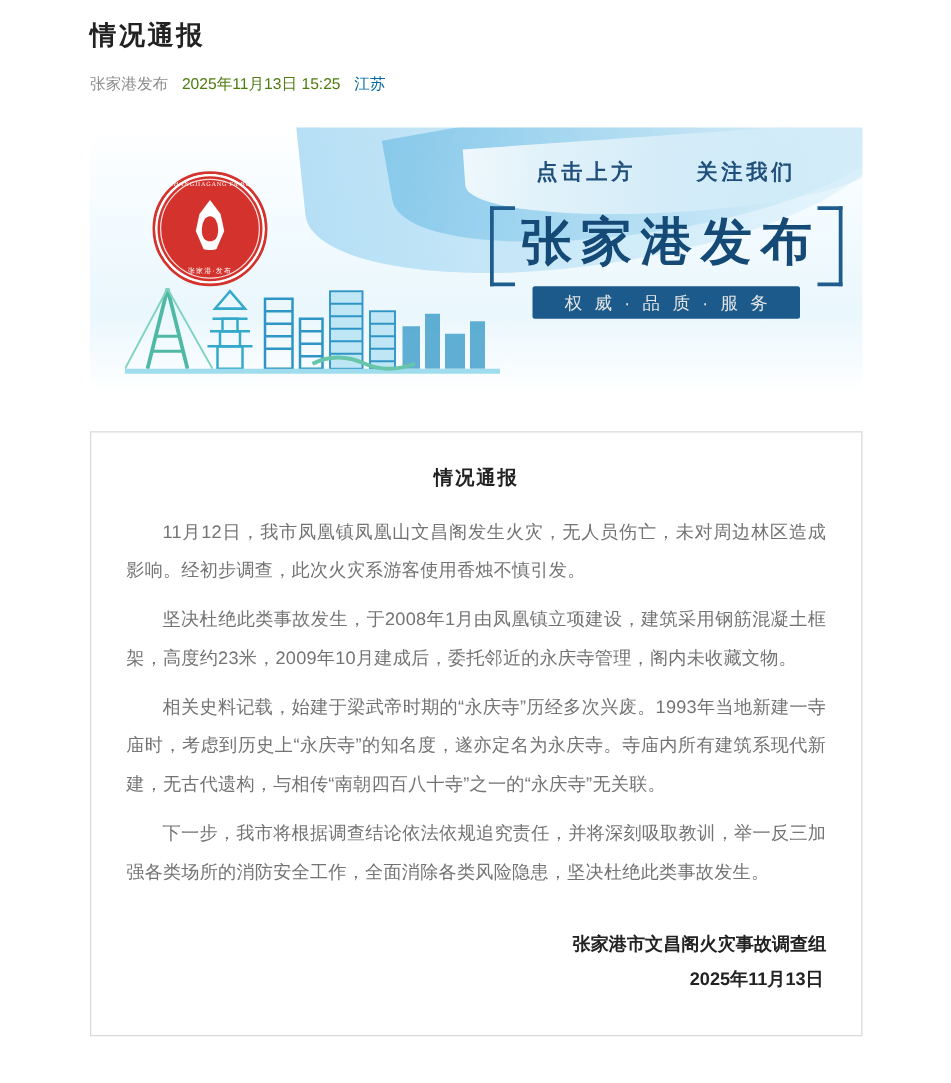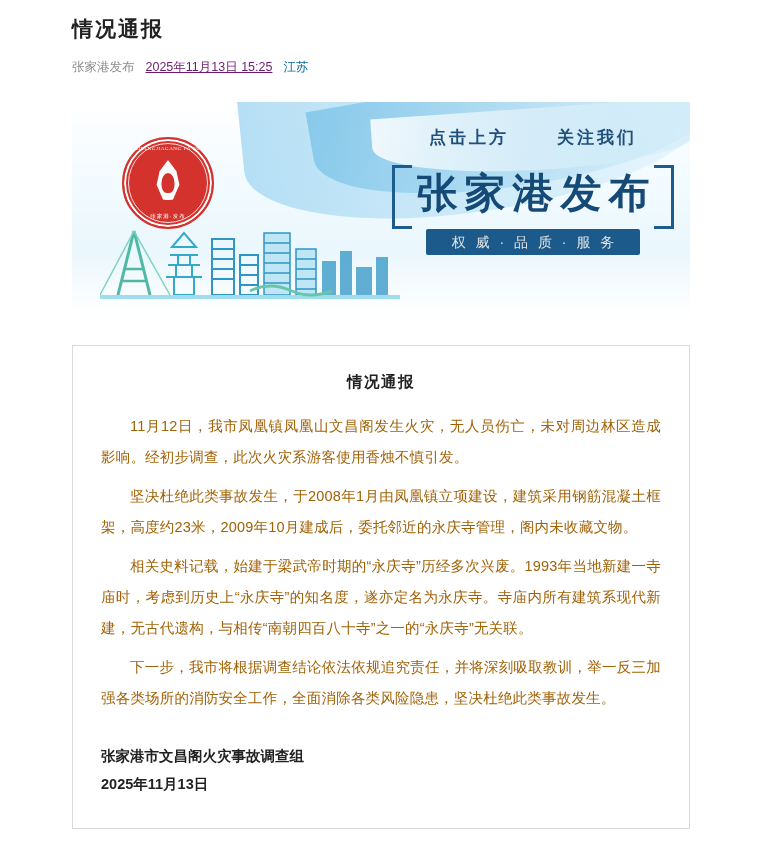--- a/index.html
+++ b/index.html
@@ -38,22 +38,21 @@
     color: #9b9b9b;
     display: flex;
     align-items: center;
     gap: 11px;
     line-height: 18px;
   }
   .meta-source {
     color: #8c8c8c;
   }
   .meta-time {
-    color: #701a75;
-    text-decoration: underline;
+    color: #4d7c0f;
   }
   .meta-loc {
     color: #0369a1;
   }
 
   
   .banner-wrap {
     margin: 26px 0 0 72px;
     width: 618px;
     height: 213px;
@@ -227,28 +226,29 @@
     text-align: center;
     font-size: 15.5px;
     font-weight: bold;
     letter-spacing: 1.5px;
     color: #222;
     margin-bottom: 18px;
   }
   .notice-p {
     font-size: 14.5px;
     line-height: 31px;
-    color: #a16207;
+    color: #737373;
     text-indent: 2em;
     margin: 0 0 8px 0;
     text-align: justify;
     letter-spacing: 0.2px;
   }
   .sign-block {
     margin-top: 28px;
+    text-align: right;
     font-size: 14.5px;
     line-height: 28px;
     color: #222;
     font-weight: bold;
   }
   .sign-date {
     font-weight: bold;
     padding-right: 2px;
   }
 </style>

